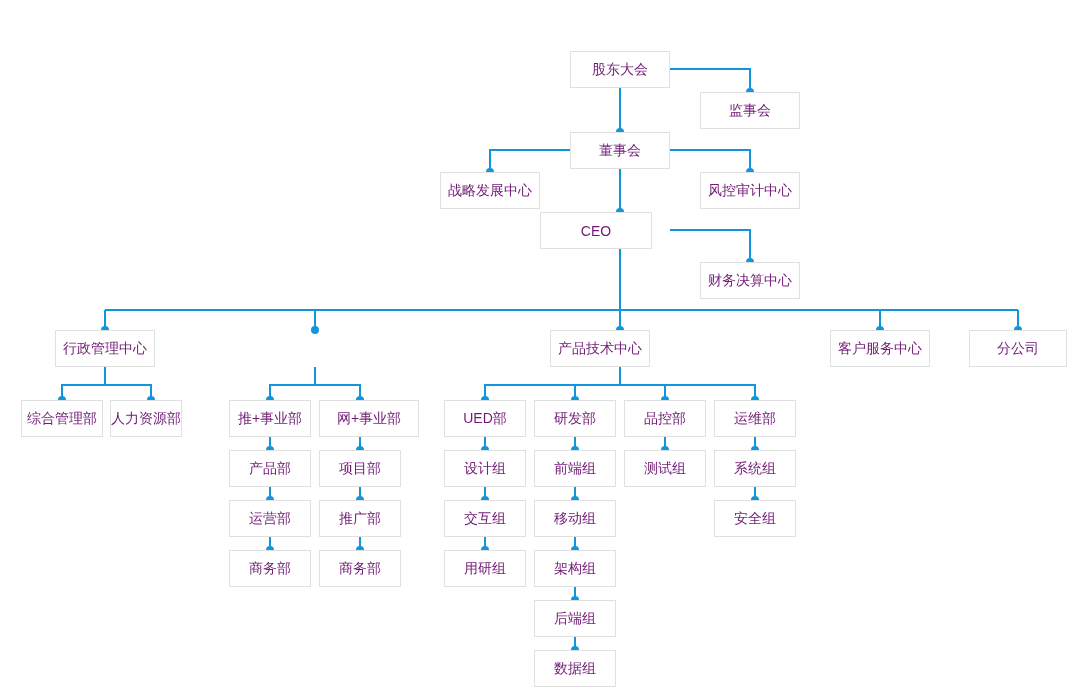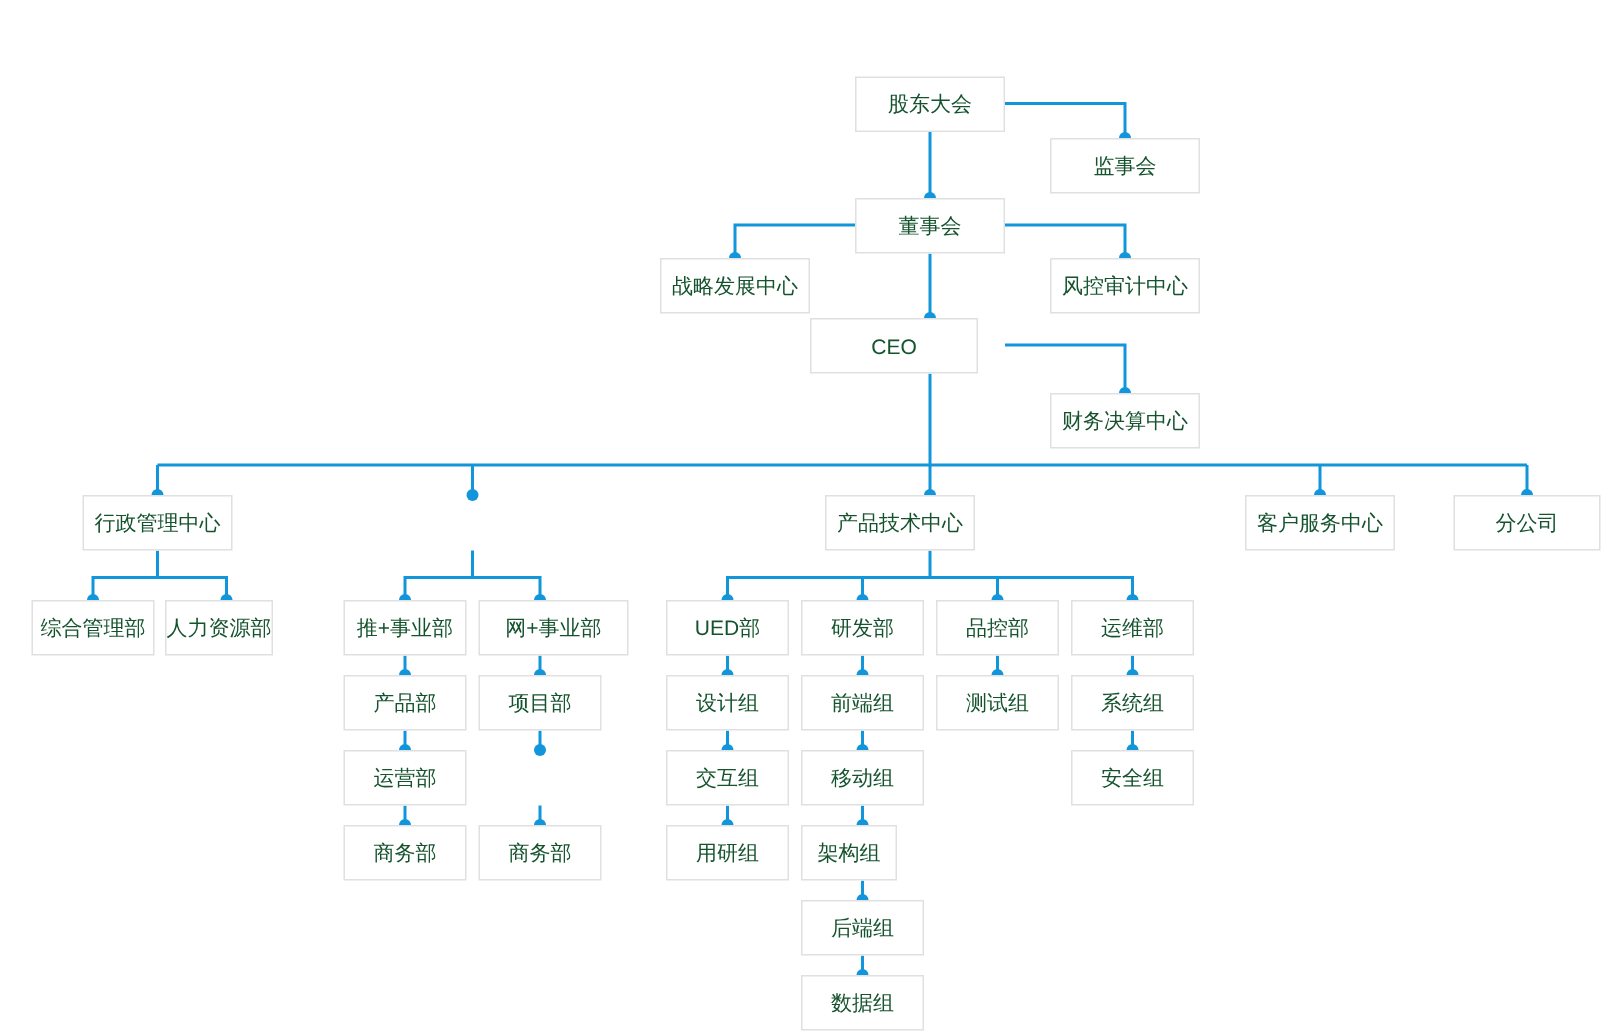--- a/index.html
+++ b/index.html
@@ -5,21 +5,21 @@
   html,body{margin:0;padding:0;background:#ffffff;}
   .canvas{
     position:relative;width:1070px;height:689px;background:#ffffff;
     font-family:"Liberation Sans","DejaVu Sans",sans-serif;overflow:hidden;
   }
   .connectors{position:absolute;left:0;top:0;}
   .node{
     position:absolute;height:37px;box-sizing:border-box;
     background:#ffffff;border:1px solid #e0e0e0;
     display:flex;align-items:center;justify-content:center;
-    font-size:14px;color:#14532d;white-space:nowrap;
+    font-size:14px;color:#701a75;white-space:nowrap;
   }
 </style>
 </head>
 <body>
 
 <div class="canvas">
 
   <svg class="connectors" width="1070" height="689" viewBox="0 0 1070 689">
     <g stroke="#1296db" stroke-width="2" fill="none">
 
@@ -103,31 +103,32 @@
   <div class="node" style="left:21px;top:400px;width:82px">综合管理部</div>
   <div class="node" style="left:110px;top:400px;width:72px">人力资源部</div>
 
   <div class="node" style="left:229px;top:400px;width:82px">推+事业部</div>
   <div class="node" style="left:229px;top:450px;width:82px">产品部</div>
   <div class="node" style="left:229px;top:500px;width:82px">运营部</div>
   <div class="node" style="left:229px;top:550px;width:82px">商务部</div>
 
   <div class="node" style="left:319px;top:400px;width:100px">网+事业部</div>
   <div class="node" style="left:319px;top:450px;width:82px">项目部</div>
+  <div class="node" style="left:319px;top:500px;width:82px">推广部</div>
   <div class="node" style="left:319px;top:550px;width:82px">商务部</div>
 
   <div class="node" style="left:444px;top:400px;width:82px">UED部</div>
   <div class="node" style="left:444px;top:450px;width:82px">设计组</div>
   <div class="node" style="left:444px;top:500px;width:82px">交互组</div>
   <div class="node" style="left:534px;top:400px;width:82px">研发部</div>
 
   <div class="node" style="left:444px;top:550px;width:82px">用研组</div>
   <div class="node" style="left:534px;top:450px;width:82px">前端组</div>
   <div class="node" style="left:534px;top:500px;width:82px">移动组</div>
-  <div class="node" style="left:534px;top:550px;width:64px">架构组</div>
+  <div class="node" style="left:534px;top:550px;width:82px">架构组</div>
   <div class="node" style="left:534px;top:600px;width:82px">后端组</div>
   <div class="node" style="left:534px;top:650px;width:82px">数据组</div>
 
   <div class="node" style="left:624px;top:400px;width:82px">品控部</div>
   <div class="node" style="left:624px;top:450px;width:82px">测试组</div>
 
   <div class="node" style="left:714px;top:400px;width:82px">运维部</div>
   <div class="node" style="left:714px;top:450px;width:82px">系统组</div>
   <div class="node" style="left:714px;top:500px;width:82px">安全组</div>
 

